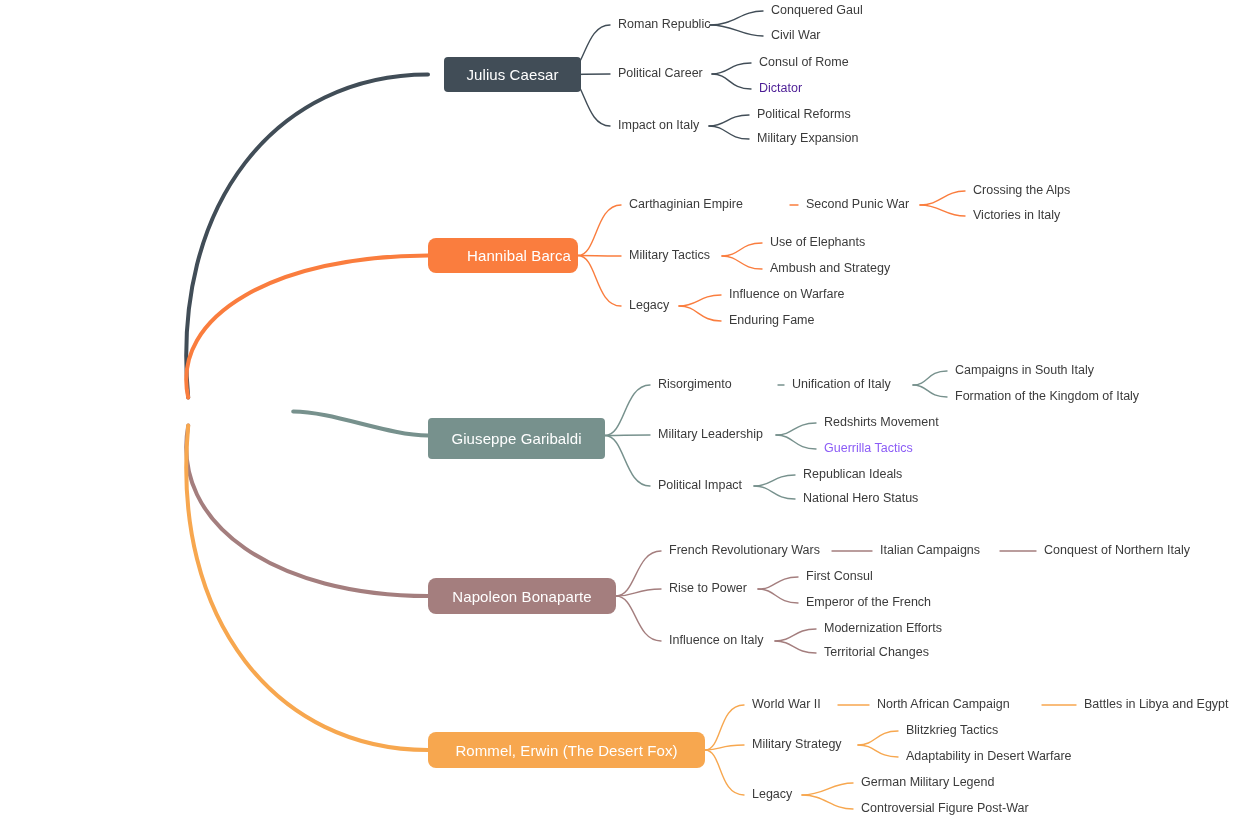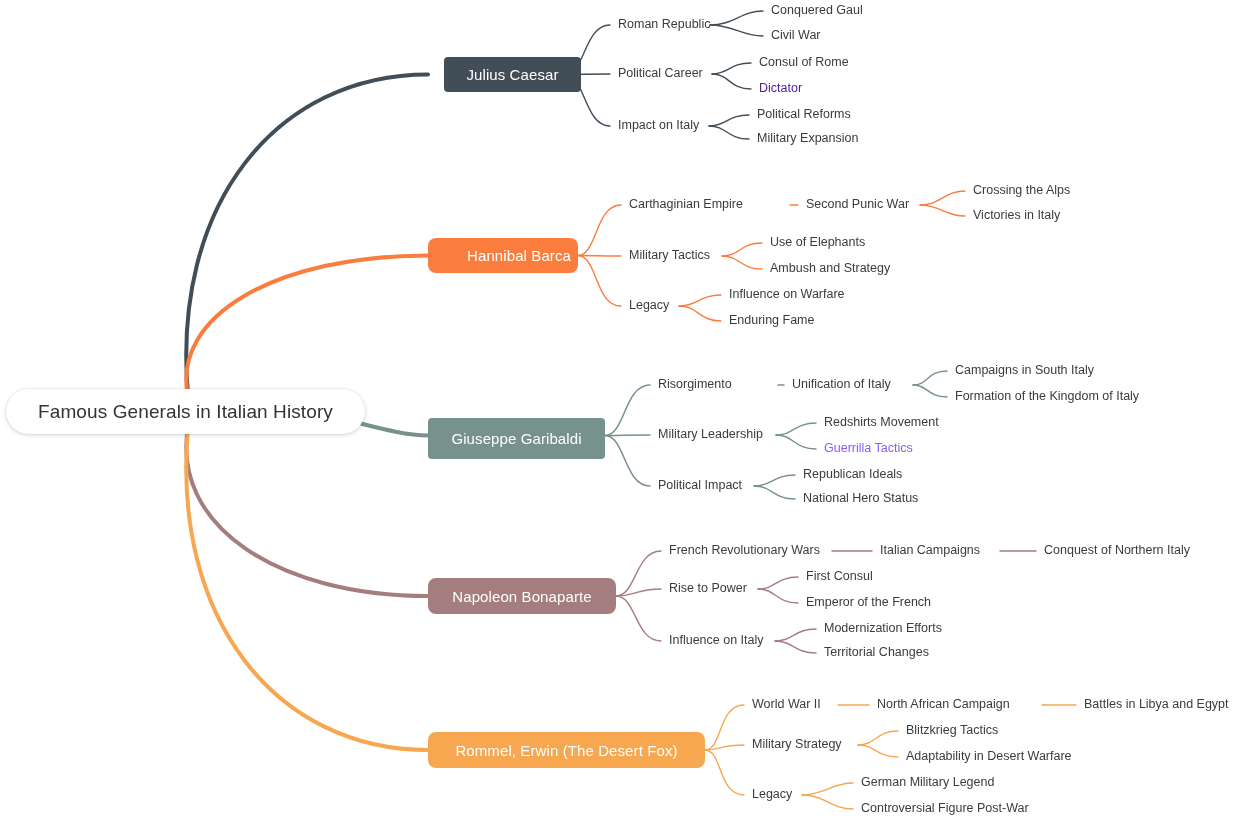--- a/index.html
+++ b/index.html
@@ -126,23 +126,20 @@
       <path d="M 705 750 C 722.55 750 718 745 744 745" fill="none" stroke="#f7a74f" stroke-width="1.4" stroke-linecap="round"></path>
       <path d="M 705 750 C 722.55 750 718 795 744 795" fill="none" stroke="#f7a74f" stroke-width="1.4" stroke-linecap="round"></path>
       <path d="M 838 705 L 869 705" fill="none" stroke="#f7a74f" stroke-width="1.4" stroke-linecap="round"></path>
       <path d="M 858 745 C 876 745 876 731 898 731" fill="none" stroke="#f7a74f" stroke-width="1.4" stroke-linecap="round"></path>
       <path d="M 858 745 C 876 745 876 757 898 757" fill="none" stroke="#f7a74f" stroke-width="1.4" stroke-linecap="round"></path>
       <path d="M 802 795 C 824.95 795 831 783 853 783" fill="none" stroke="#f7a74f" stroke-width="1.4" stroke-linecap="round"></path>
       <path d="M 802 795 C 824.95 795 831 809 853 809" fill="none" stroke="#f7a74f" stroke-width="1.4" stroke-linecap="round"></path>
       <path d="M 1042 705 L 1076 705" fill="none" stroke="#f7a74f" stroke-width="1.4" stroke-linecap="round"></path>
     </svg>
 
-  <div class="root-node" id="root-node" style="left: 6px; top: 389px; width: 359px; height: 45px; background: rgb(255, 255, 255);">
-    <span class="root-label" style="color: rgb(51, 51, 51);">Famous Generals in Italian History</span>
-  </div>
 
   <div id="node-layer">
       <div class="branch-node" style="left: 428px; top: 57px; width: 137px; height: 35px; background: rgb(65, 77, 87); border-radius: 4px; margin-left: 16px;">
         <span class="branch-label">Julius Caesar</span>
       </div>
       <div class="branch-node" style="left: 428px; top: 238px; width: 150px; height: 35px; background: rgb(250, 125, 62); border-radius: 8px; padding-left: 32px;">
         <span class="branch-label">Hannibal Barca</span>
       </div>
       <div class="branch-node" style="left: 428px; top: 418px; width: 177px; height: 41px; background: rgb(119, 145, 141); border-radius: 4px;">
         <span class="branch-label">Giuseppe Garibaldi</span>

